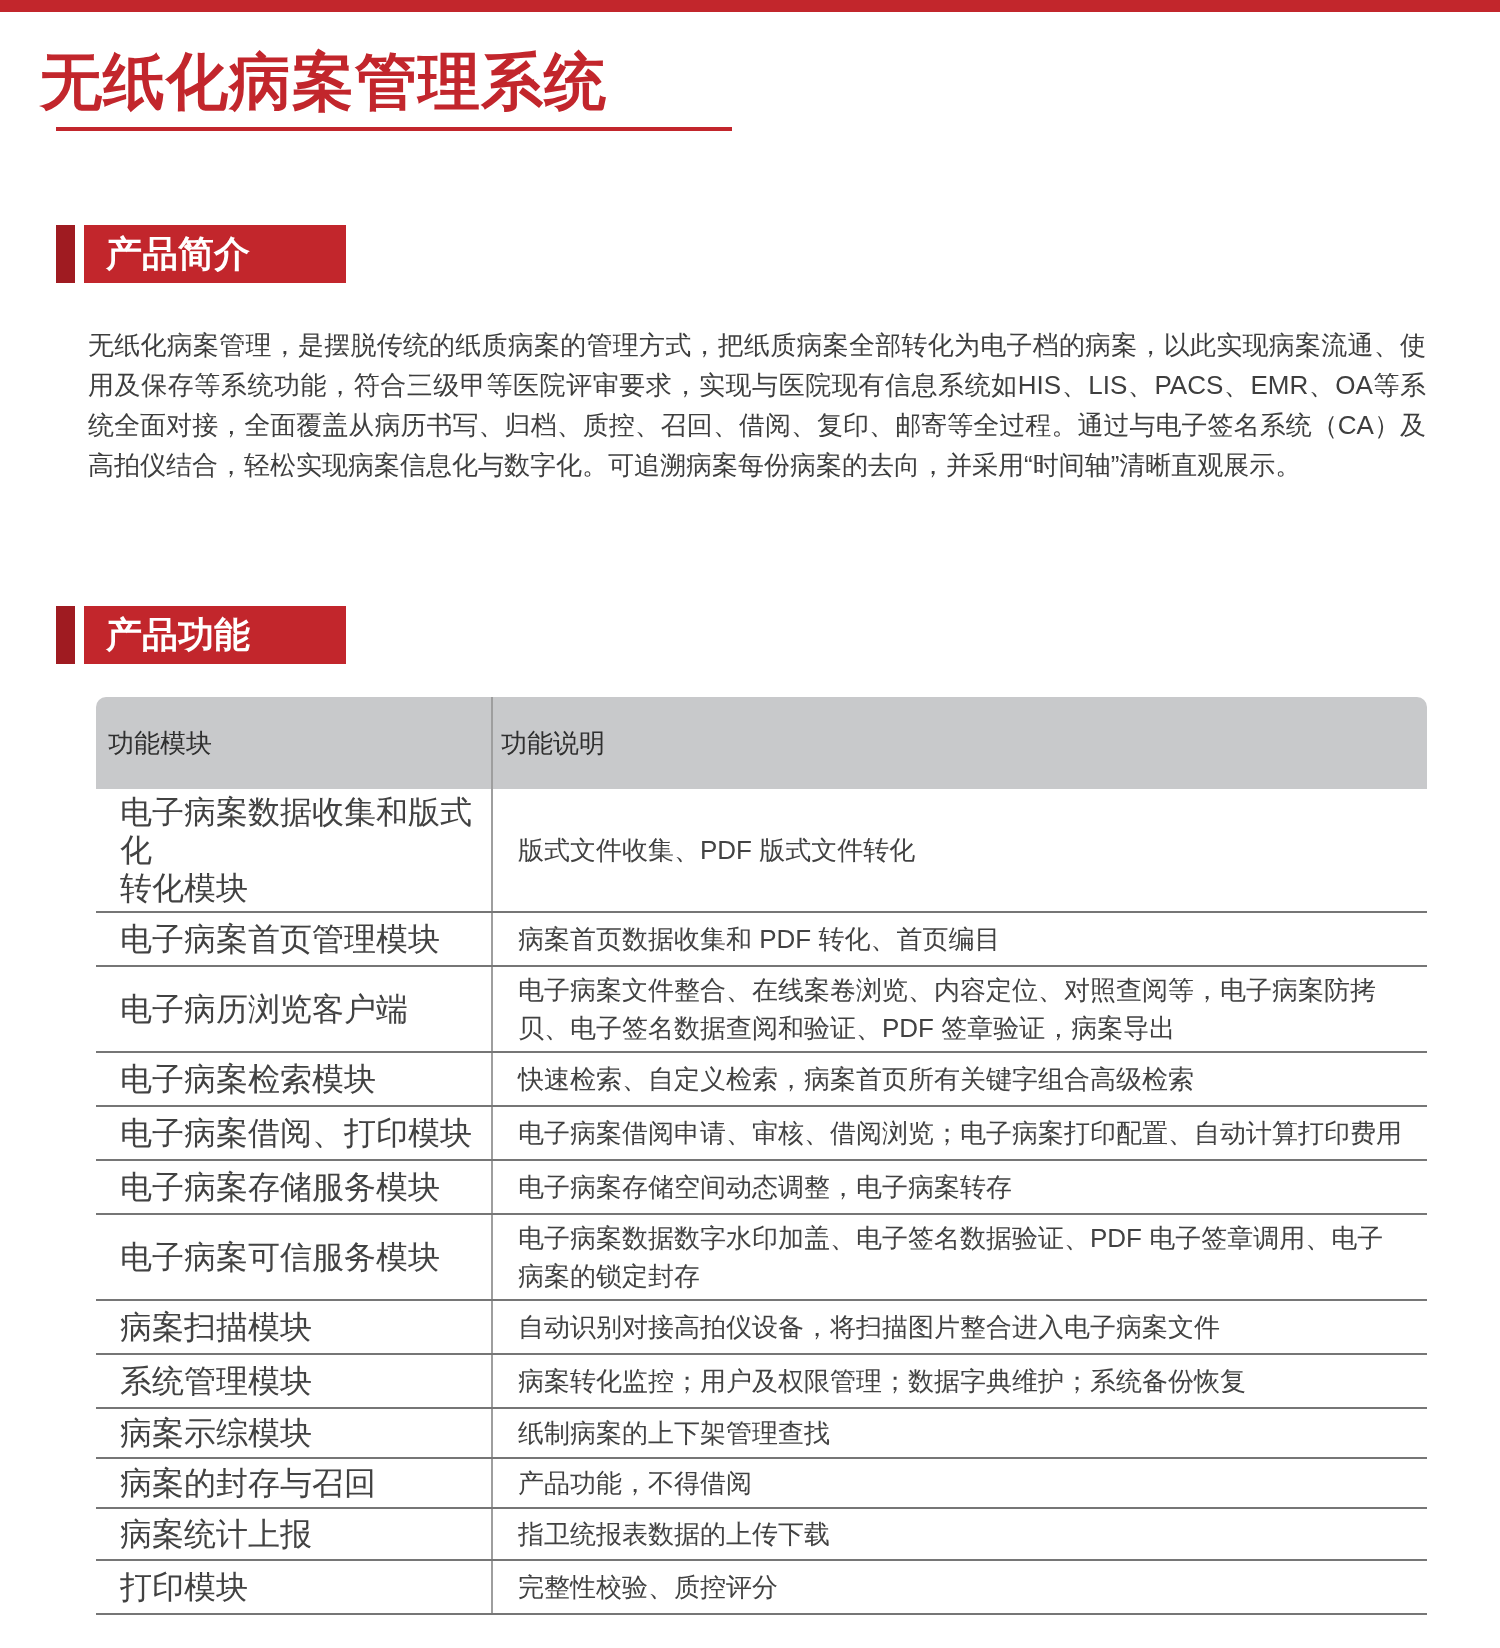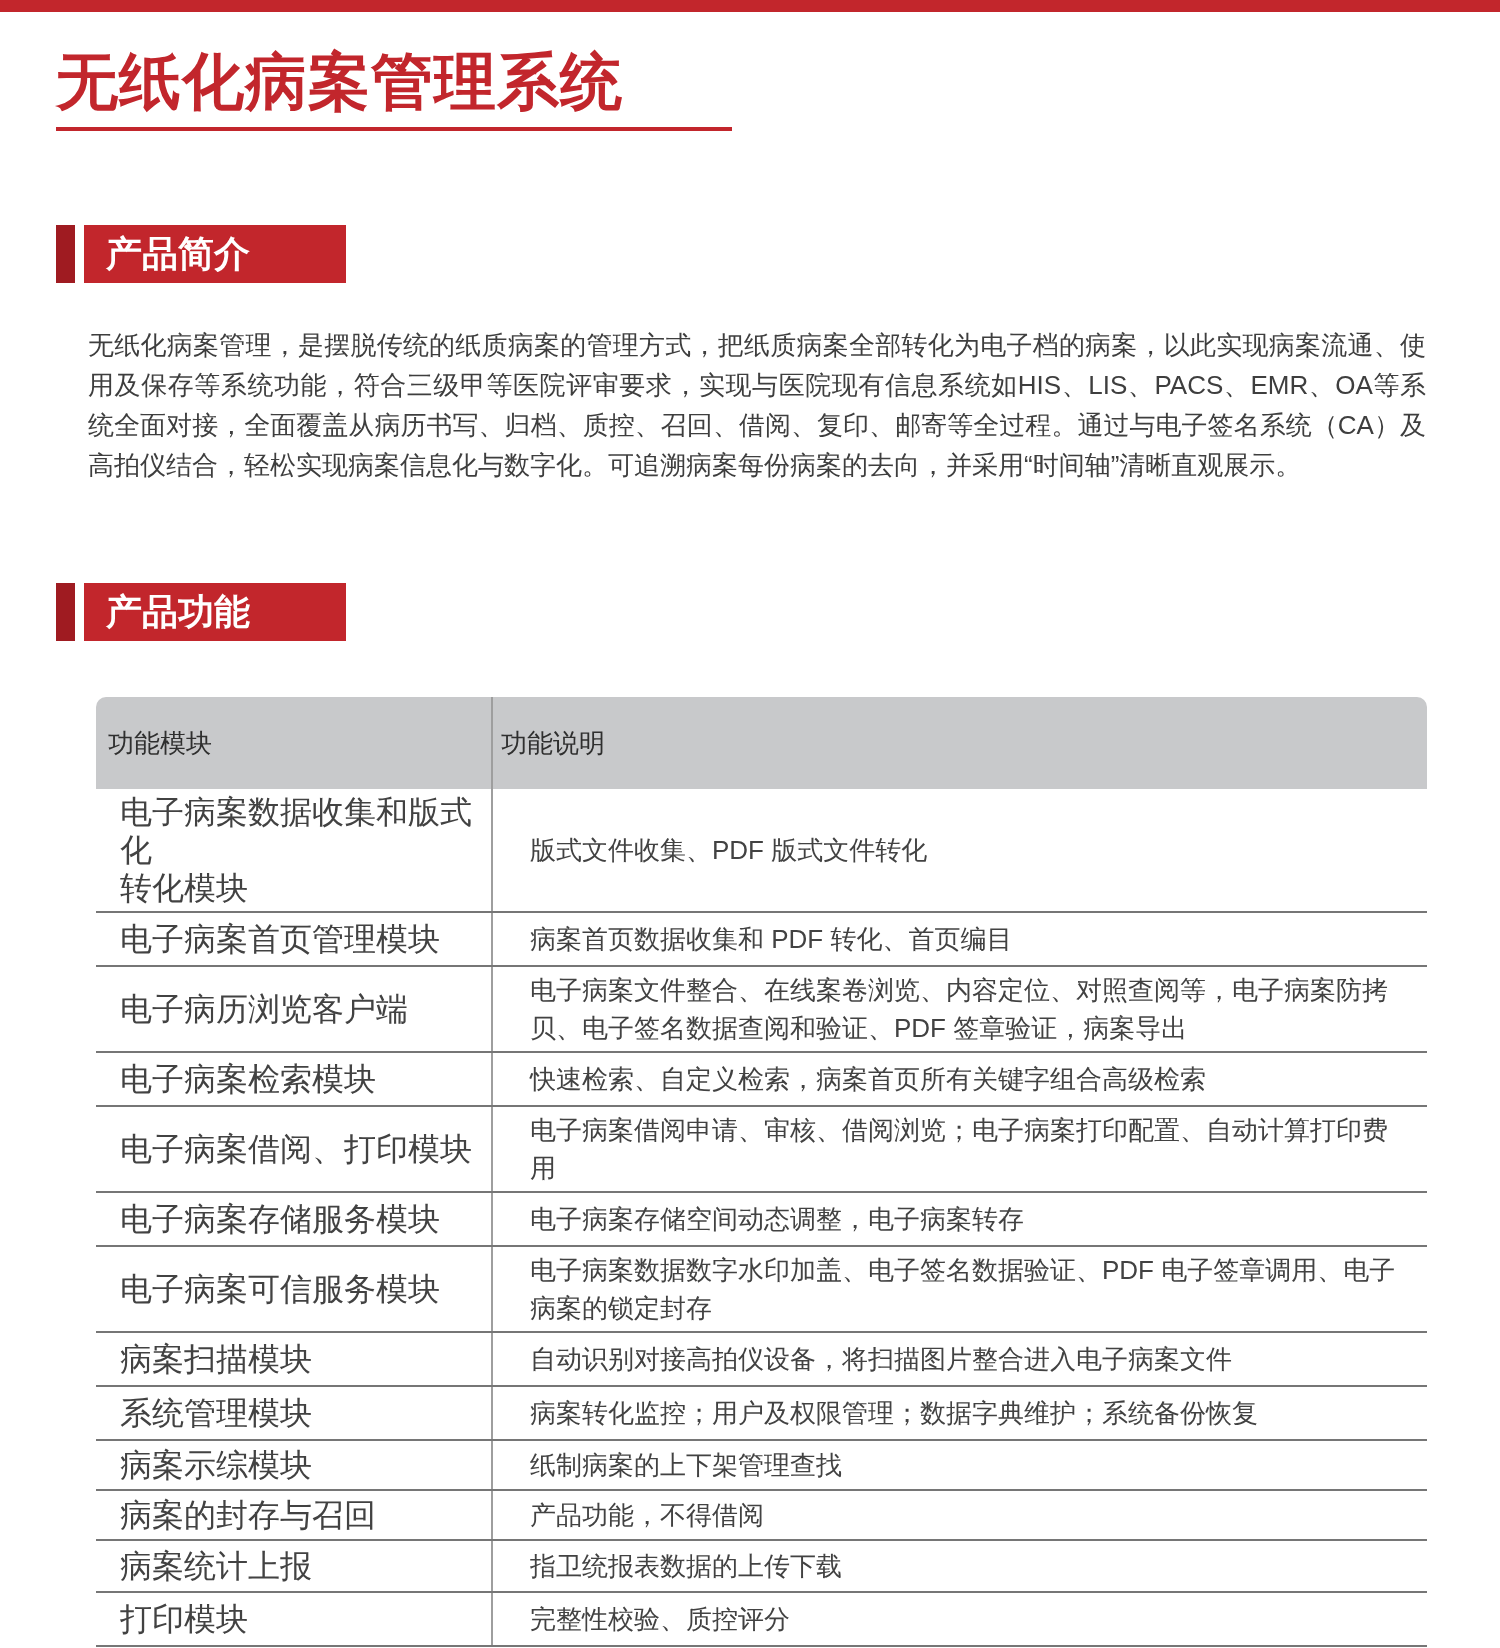--- a/index.html
+++ b/index.html
@@ -9,37 +9,37 @@
     position: relative;
     font-family: "Liberation Sans", sans-serif;
     overflow: hidden;
   }
   .top-bar {
     position: absolute; left: 0; top: 0;
     width: 1500px; height: 12px;
     background: #c2262c;
   }
   .page-title {
-    position: absolute; left: 56px; top: 46px;
+    position: absolute; left: 40px; top: 46px;
     font-size: 62px; line-height: 72px;
     font-weight: bold; letter-spacing: 1px;
     color: #c2262c;
     white-space: nowrap;
   }
   .title-underline {
     position: absolute; left: 56px; top: 127px;
     width: 676px; height: 4px;
     background: #c2262c;
   }
   .section-header {
     position: absolute; left: 56px;
     display: flex; align-items: flex-end; height: 58px;
   }
   .section-header.first  { top: 225px; }
-  .section-header.second { top: 583px; border-radius: 23px; }
+  .section-header.second { top: 606px; border-radius: 23px; }
   .section-accent-bar {
     width: 19px; height: 58px;
     background: #9f1b21;
     margin-right: 9px;
     flex: 0 0 auto;
   }
   .section-badge {
     width: 262px; height: 58px;
     background: #c2262c;
     color: #ffffff;
@@ -90,21 +90,20 @@
     font-size: 32px; line-height: 38px;
     color: #424242;
     white-space: pre-line;
   }
   .cell-desc {
     flex: 1;
     display: flex; align-items: center;
     padding: 4px 18px 4px 25px;
     font-size: 26px; line-height: 38px;
     color: #424242;
-    margin-left: 12px;
   }
 </style>
 </head>
 <body>
 
 <div class="top-bar"></div>
 
 <h1 class="page-title">无纸化病案管理系统</h1>
 <div class="title-underline"></div>
 

